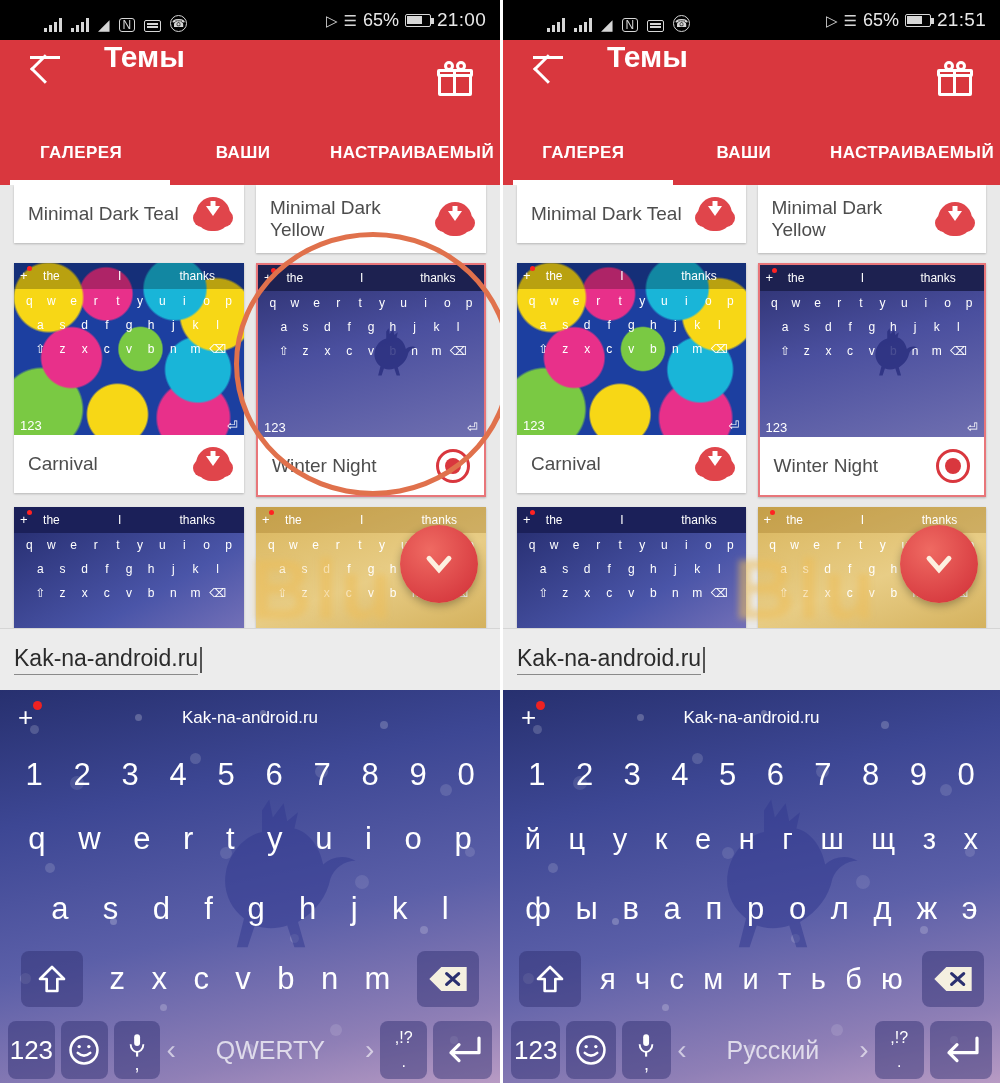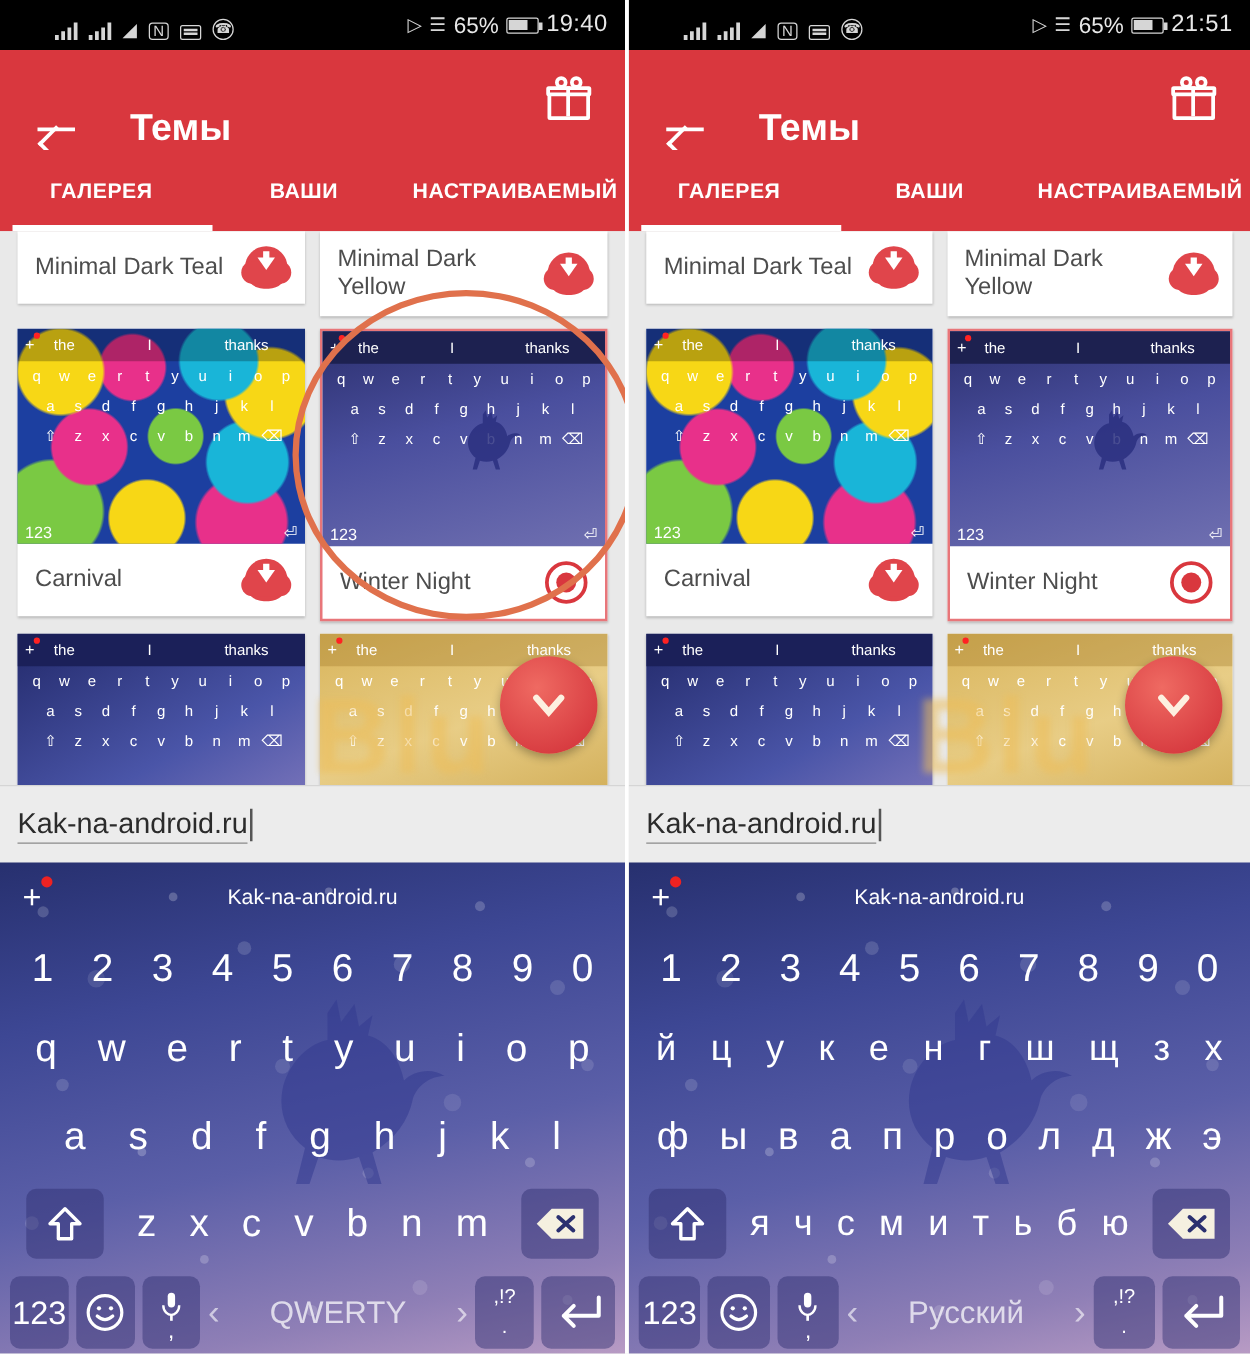--- a/index.html
+++ b/index.html
@@ -33,21 +33,21 @@
   .kbd-ic:before{content:"";position:absolute;left:2px;top:2px;width:11px;height:1.5px;background:#d6d6d6;
     box-shadow:0 3px 0 #d6d6d6;}
   .batt { width:26px;height:13px;border:1.7px solid #d6d6d6;border-radius:2px;position:relative;}
   .batt:after{content:"";position:absolute;right:-4px;top:3px;width:2.5px;height:6px;background:#d6d6d6;}
   .batt span{position:absolute;left:1.2px;top:1.2px;bottom:1.2px;width:62%;background:#d6d6d6;display:block;}
   .clock { font-size: 19px; color: #e8e8e8; letter-spacing: .3px; }
   .pct { font-size: 18px; color:#e8e8e8; }
 
   
   .appbar {
-    height: 80px; background: #d9373e; display: flex; align-items: flex-end;
+    height: 80px; background: #d9373e; display: flex; align-items: flex-start;
     position: relative;
   }
   .back { margin-left: 28px; width: 34px; height: 34px; position: relative; cursor: pointer; }
   .back:before{content:"";position:absolute;left:2px;top:16px;width:30px;height:3px;background:#fff;}
   .back:after{content:"";position:absolute;left:2px;top:8px;width:18px;height:18px;
     border-left:3px solid #fff;border-bottom:3px solid #fff;transform:rotate(45deg);transform-origin:left bottom;}
   .apptitle { margin-left: 42px; color:#fff; font-size: 30px; font-weight: 600; }
   .gift { position:absolute; right: 28px; top: 22px; width: 34px; height: 34px; }
   .gift .box { position:absolute; bottom:0; left:0; width:34px;height:23px;border:3px solid #fff;border-radius:2px;}
   .gift .lid { position:absolute; top:7px; left:-1px; width:36px;height:8px;border:3px solid #fff;border-radius:2px;background:#d9373e;}
@@ -195,21 +195,21 @@
         <span class="kbd-ic"></span>
         <span class="icn" style="border:1.6px solid #d6d6d6;border-radius:50%;width:17px;height:17px;text-align:center;line-height:15px;font-size:11px;">☎</span>
       </div>
       <div class="sb-right">
         <span class="icn">▷</span>
         <span class="icn">☰</span>
         <span class="pct">65%</span>
         <span class="batt">
             <span></span>
           </span>
-        <span class="clock">19:40</span>
+        <span class="clock">21:00</span>
       </div>
     </div>
 
     <div class="appbar">
       <div class="back"></div>
       <div class="apptitle">Темы</div>
       <div class="gift">
         <div class="bowl"></div>
           <div class="bowr"></div>
         <div class="box"></div>

